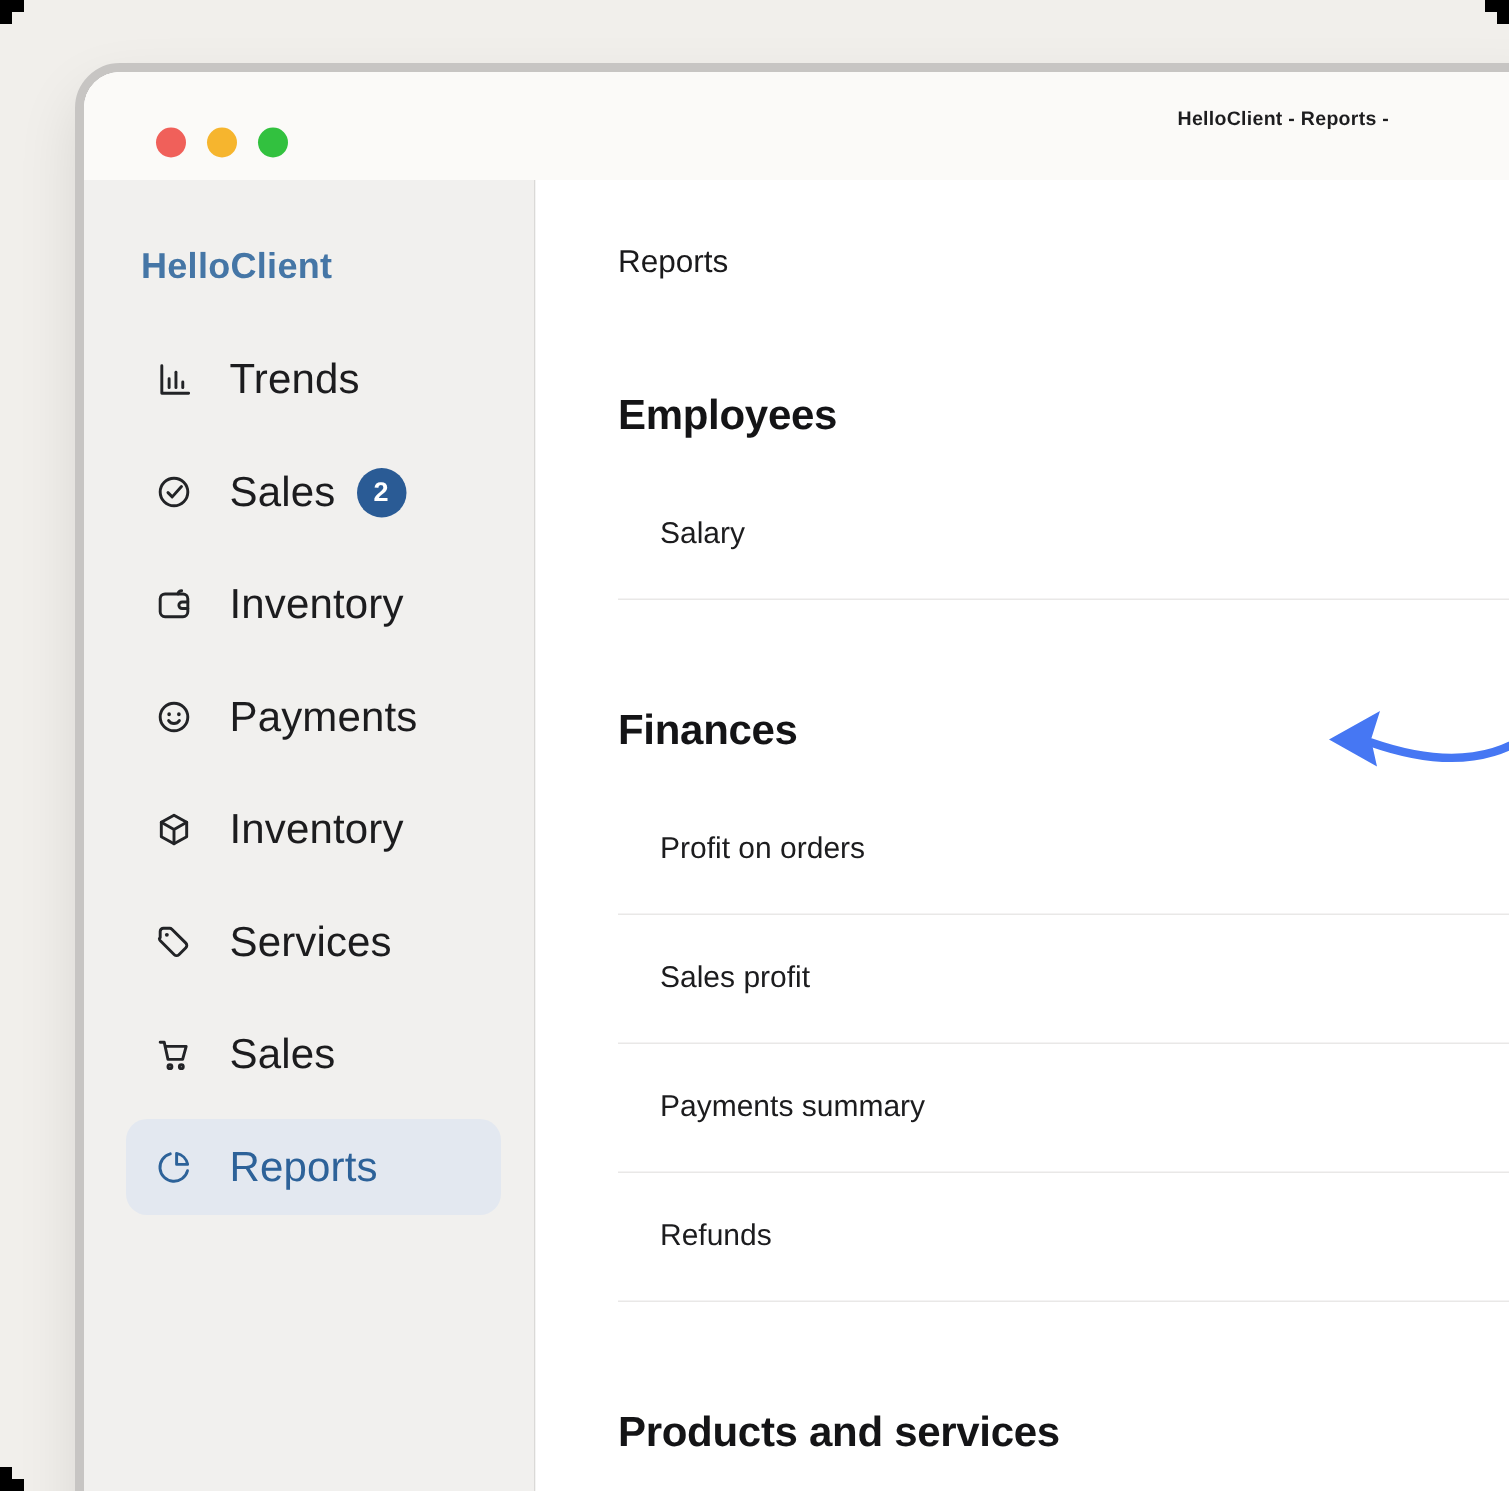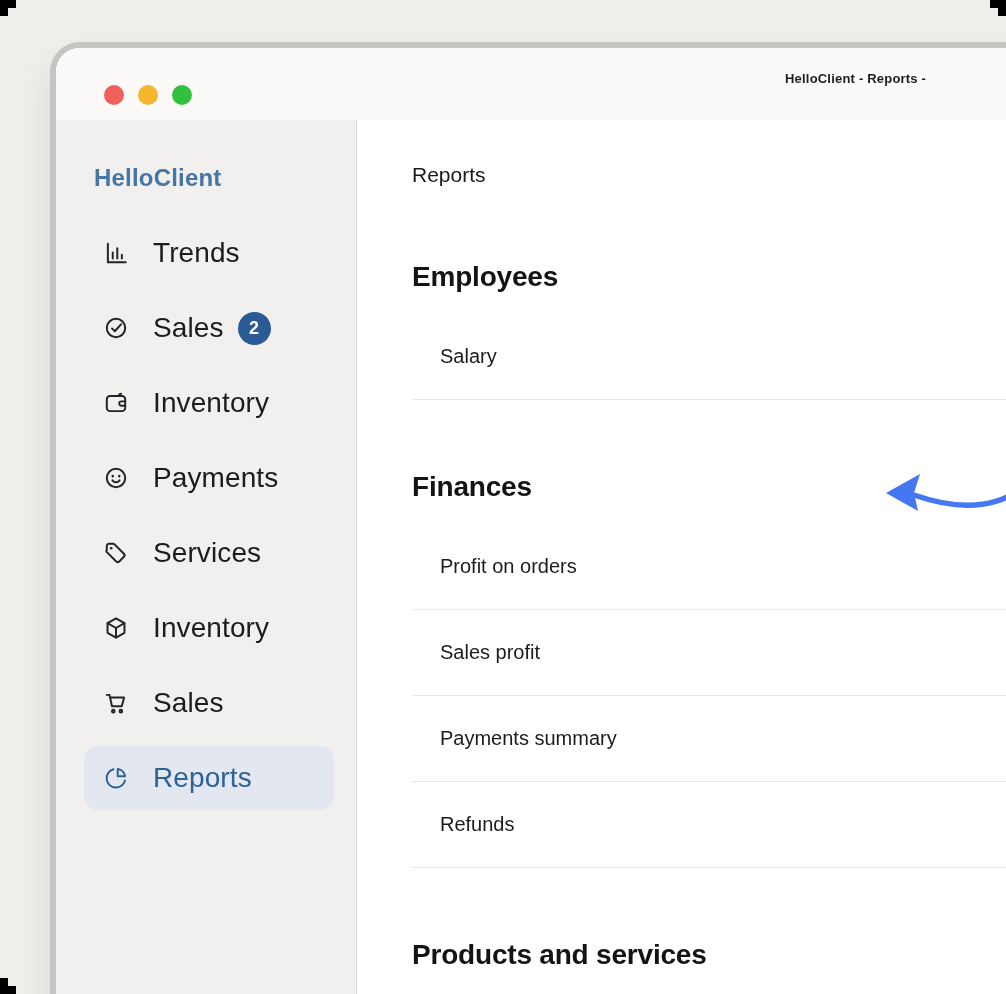--- a/index.html
+++ b/index.html
@@ -137,34 +137,34 @@
                     <circle cx="12" cy="12" r="8.5"></circle>
                     <path d="M9 10.2 v.2 M15 10.2 v.2" stroke-width="2.2"></path>
                     <path d="M8.7 14.2 c.8 1.2 2 1.8 3.3 1.8 s2.5 -.6 3.3 -1.8"></path>
                   </svg>
                 </span>
                 <span class="label">Payments</span>
               </div>
               <div class="nav-item">
                 <span class="icon">
                   <svg viewBox="0 0 24 24" fill="none" stroke="currentColor" stroke-width="1.8" stroke-linecap="round" stroke-linejoin="round">
+                    <path d="M12 3.2 l7.8 4.3 v9 L12 20.8 l-7.8 -4.3 v-9 z"></path>
+                    <path d="M12 12 l7.8 -4.5 M12 12 v8.8 M12 12 L4.2 7.5"></path>
+                  </svg>
+                </span>
+                <span class="label">Inventory</span>
+              </div>
+              <div class="nav-item">
+                <span class="icon">
+                  <svg viewBox="0 0 24 24" fill="none" stroke="currentColor" stroke-width="1.8" stroke-linecap="round" stroke-linejoin="round">
                     <path d="M3.5 9.3 V5.5 a2 2 0 0 1 2 -2 h3.8 a2 2 0 0 1 1.4 .6 l8.6 8.6 a2 2 0 0 1 0 2.8 l-4.3 4.3 a2 2 0 0 1 -2.8 0 l-8.6 -8.6 a2 2 0 0 1 -.6 -1.4 z"></path>
                     <path d="M7.6 7.6 v.01" stroke-width="2.4"></path>
                   </svg>
                 </span>
                 <span class="label">Services</span>
-              </div>
-              <div class="nav-item">
-                <span class="icon">
-                  <svg viewBox="0 0 24 24" fill="none" stroke="currentColor" stroke-width="1.8" stroke-linecap="round" stroke-linejoin="round">
-                    <path d="M12 3.2 l7.8 4.3 v9 L12 20.8 l-7.8 -4.3 v-9 z"></path>
-                    <path d="M12 12 l7.8 -4.5 M12 12 v8.8 M12 12 L4.2 7.5"></path>
-                  </svg>
-                </span>
-                <span class="label">Inventory</span>
               </div>
               <div class="nav-item">
                 <span class="icon">
                   <svg viewBox="0 0 24 24" fill="none" stroke="currentColor" stroke-width="1.8" stroke-linecap="round" stroke-linejoin="round">
                     <circle cx="9.5" cy="19.5" r="1.2"></circle>
                     <circle cx="16.5" cy="19.5" r="1.2"></circle>
                     <path d="M3.5 4.5 H6 l2.3 10.5 h9 l2.2 -8 H6.6"></path>
                   </svg>
                 </span>
                 <span class="label">Sales</span>

